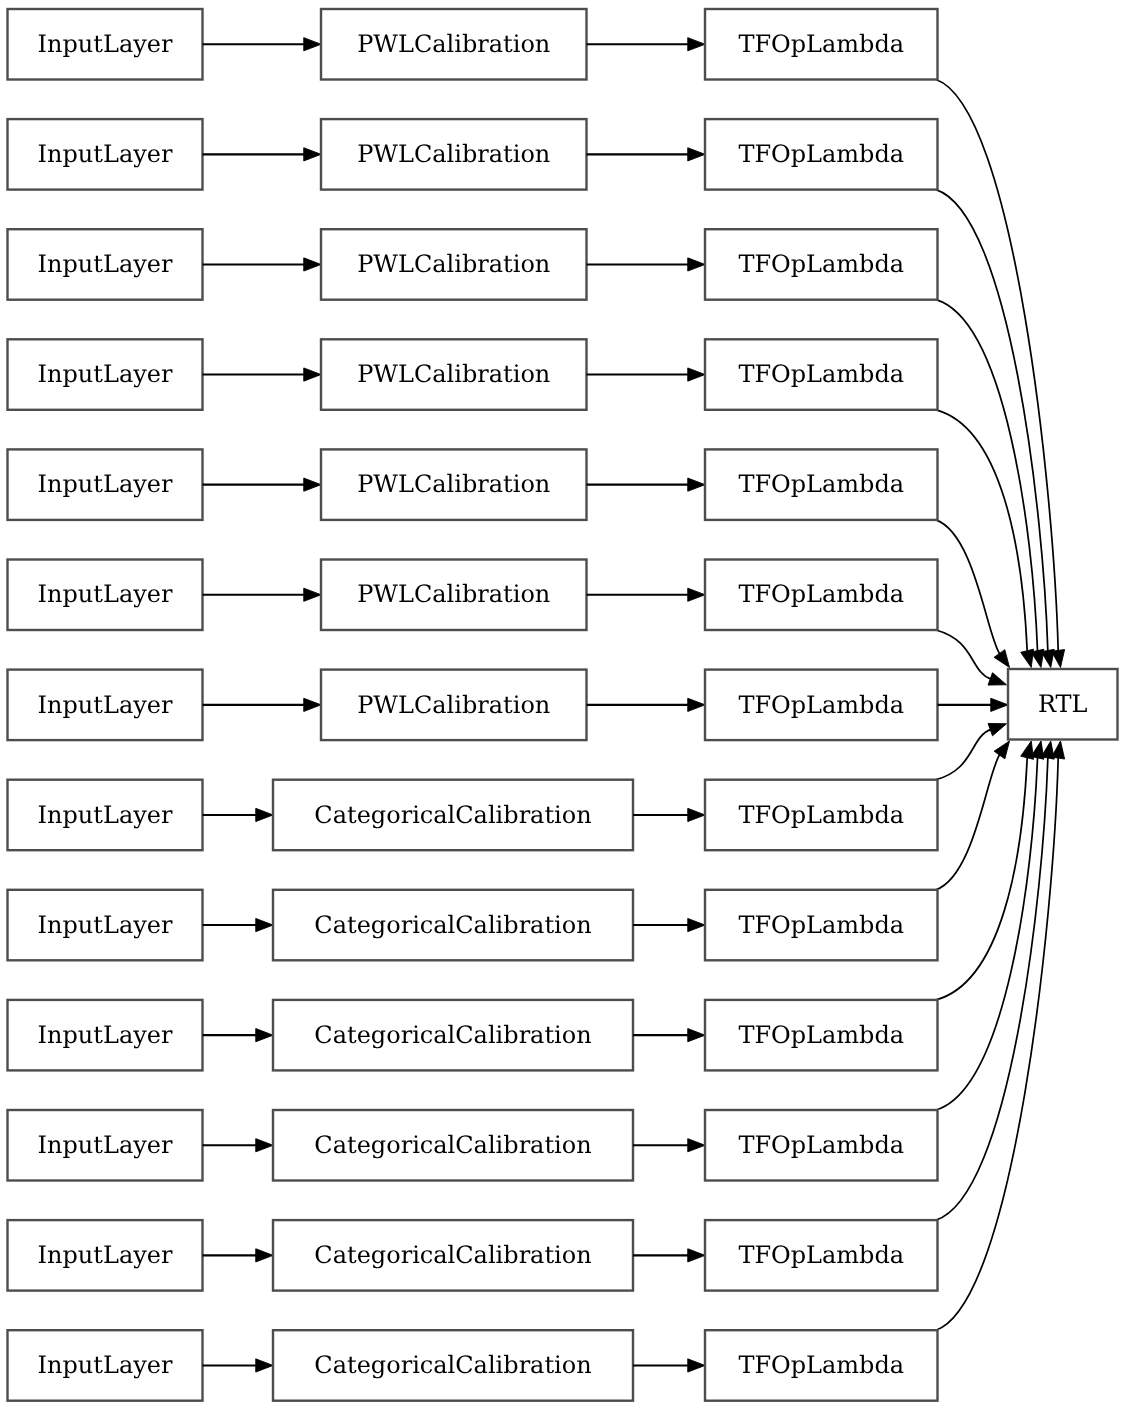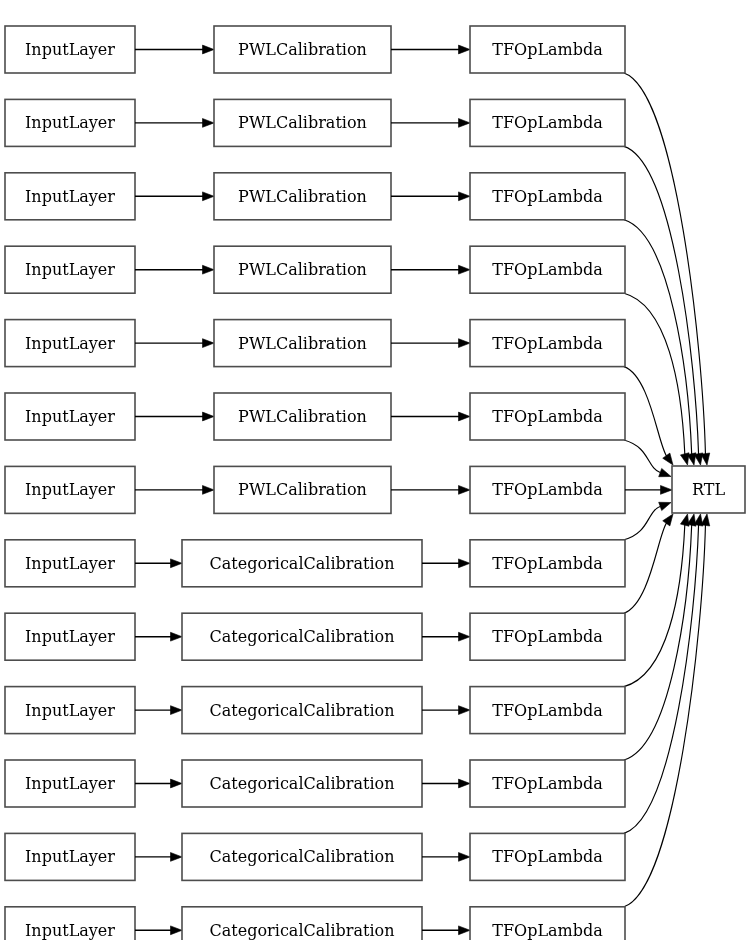--- a/index.html
+++ b/index.html
@@ -11,21 +11,20 @@
     width: 749px;
     height: 940px;
     font-family: "DejaVu Serif", "Liberation Serif", serif;
     overflow: hidden;
   }
   #graph-root {
     position: relative;
     width: 749px;
     height: 680px;
     background: #ffffff;
-    margin-top: 20px;
   }
   svg.graph-canvas {
     position: absolute;
     top: 0;
     left: 0;
     width: 749px;
     height: 940px;
     display: block;
   }
   .node-rect {

